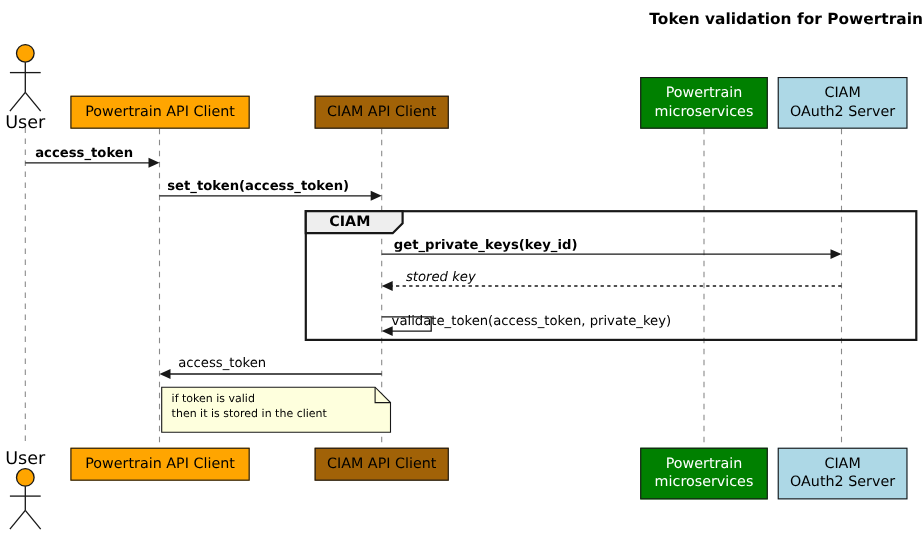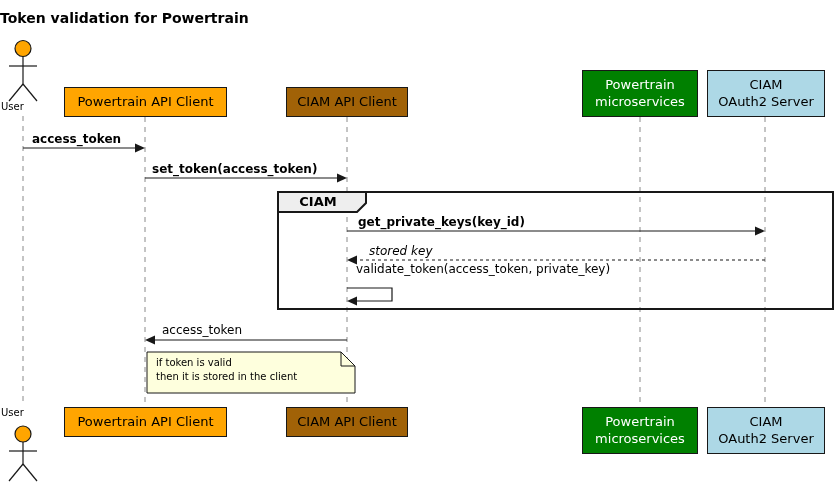--- a/index.html
+++ b/index.html
@@ -2,37 +2,37 @@
 <html><head>
 <meta charset="utf-8">
 <style>
   html,body { margin:0; padding:0; background:#ffffff; }
   .canvas {
     position:relative; width:839px; height:487px; background:#ffffff;
     font-family:"DejaVu Sans", sans-serif; overflow:hidden; color:#000;
   }
   svg.layer { position:absolute; left:0; top:0; }
   .title {
-    position:absolute; top:10px; left:0; width:100%; text-align:left;
+    position:absolute; top:10px; left:0; width:100%; text-align:right;
     font-size:14px; font-weight:bold;
   }
   .participant {
     position:absolute; box-sizing:border-box;
     display:flex; align-items:center; justify-content:center; text-align:center;
     font-size:13px; line-height:1.25; border:1.6px solid #181818; border-radius:0;
     white-space:pre-line;
   }
   .p-orange { background:#FFA500; }
   .p-red    { background:#a16207; }
   .p-green  { background:#008000; color:#ffffff; }
   .p-blue   { background:#ADD8E6; }
   .txt { position:absolute; font-size:12px; white-space:pre; }
   .bold { font-weight:bold; }
   .italic { font-style:italic; }
-  .user-label { position:absolute; width:44px; font-size:10px; }
+  .user-label { position:absolute; width:44px; text-align:center; font-size:16px; }
   .group-label { position:absolute; left:278px; top:194px; width:80px; text-align:center;
                  font-size:13px; font-weight:bold; }
   .note-text { position:absolute; left:156px; top:356px; font-size:10px;
                line-height:14px; white-space:pre-line; }
 </style>
 </head>
 <body>
 
 <div class="canvas">
 
@@ -126,19 +126,19 @@
     <span>CIAM
 OAuth2 Server</span>
   </div>
 
   <div class="group-label">CIAM</div>
 
   <div class="txt bold" style="left:32px;  top:132px;">access_token</div>
   <div class="txt bold" style="left:358px; top:215px;">get_private_keys(key_id)</div>
   <div class="txt bold" style="left:152px; top:162px;">set_token(access_token)</div>
   <div class="txt italic" style="left:369px; top:244px;">stored key</div>
-  <div class="txt" style="left:356px; top:262px;">validate_token(access_token, private_key)</div>
+  <div class="txt" style="left:356px; top:284px;">validate_token(access_token, private_key)</div>
   <div class="txt" style="left:162px; top:323px;">access_token</div>
 
   <div class="note-text">if token is valid
 then it is stored in the client</div>
 
 </div>
 
 </body></html>

